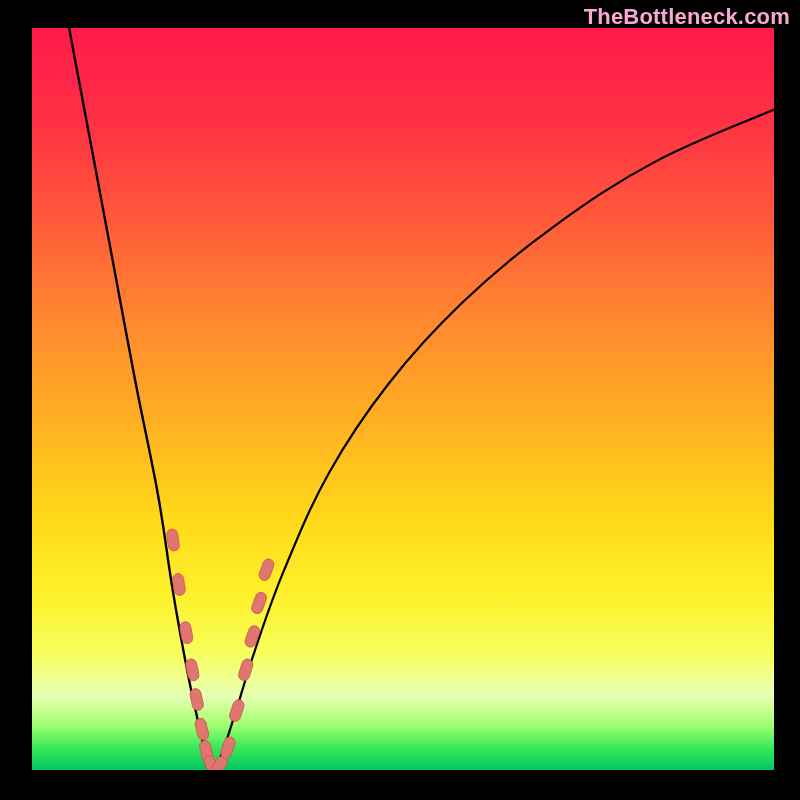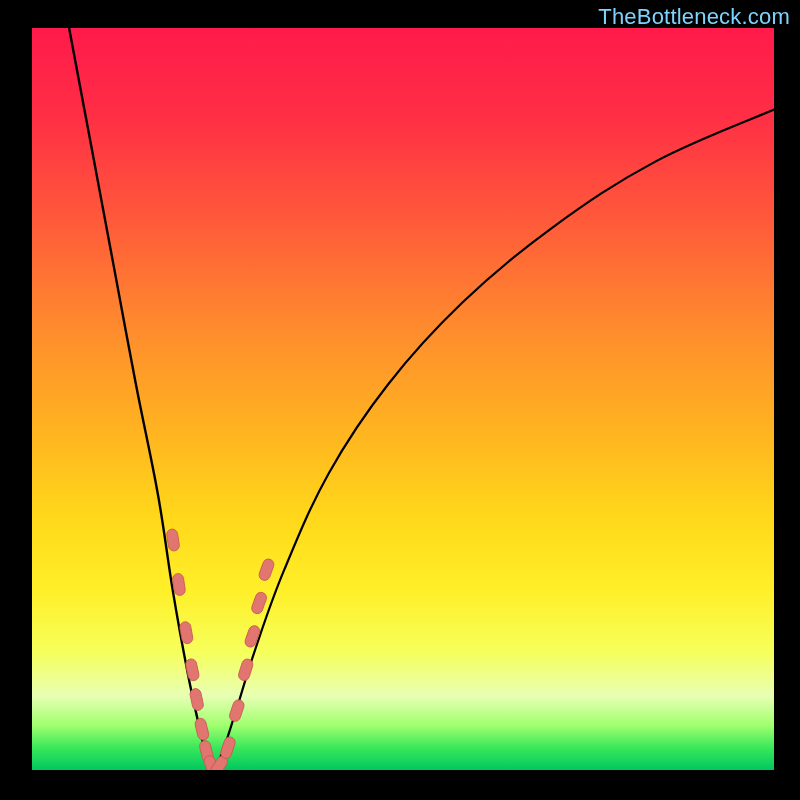--- a/index.html
+++ b/index.html
@@ -37,23 +37,23 @@
       #e8ffb4 90%,
       #9fff6e 94%,
       #39e85a 97%,
       #00c760 100%
     );
   }
   .watermark {
     position: absolute;
     top: 4px;
     right: 10px;
-    color: #7dd3fc;
+    color: #f9a8d4;
     font-size: 22px;
-    font-weight: 400;
+    font-weight: 700;
     letter-spacing: 0.2px;
     user-select: none;
   }
   svg.curves {
     position: absolute;
     top: 0; left: 0;
   }
 </style>
 </head>
 <body>

